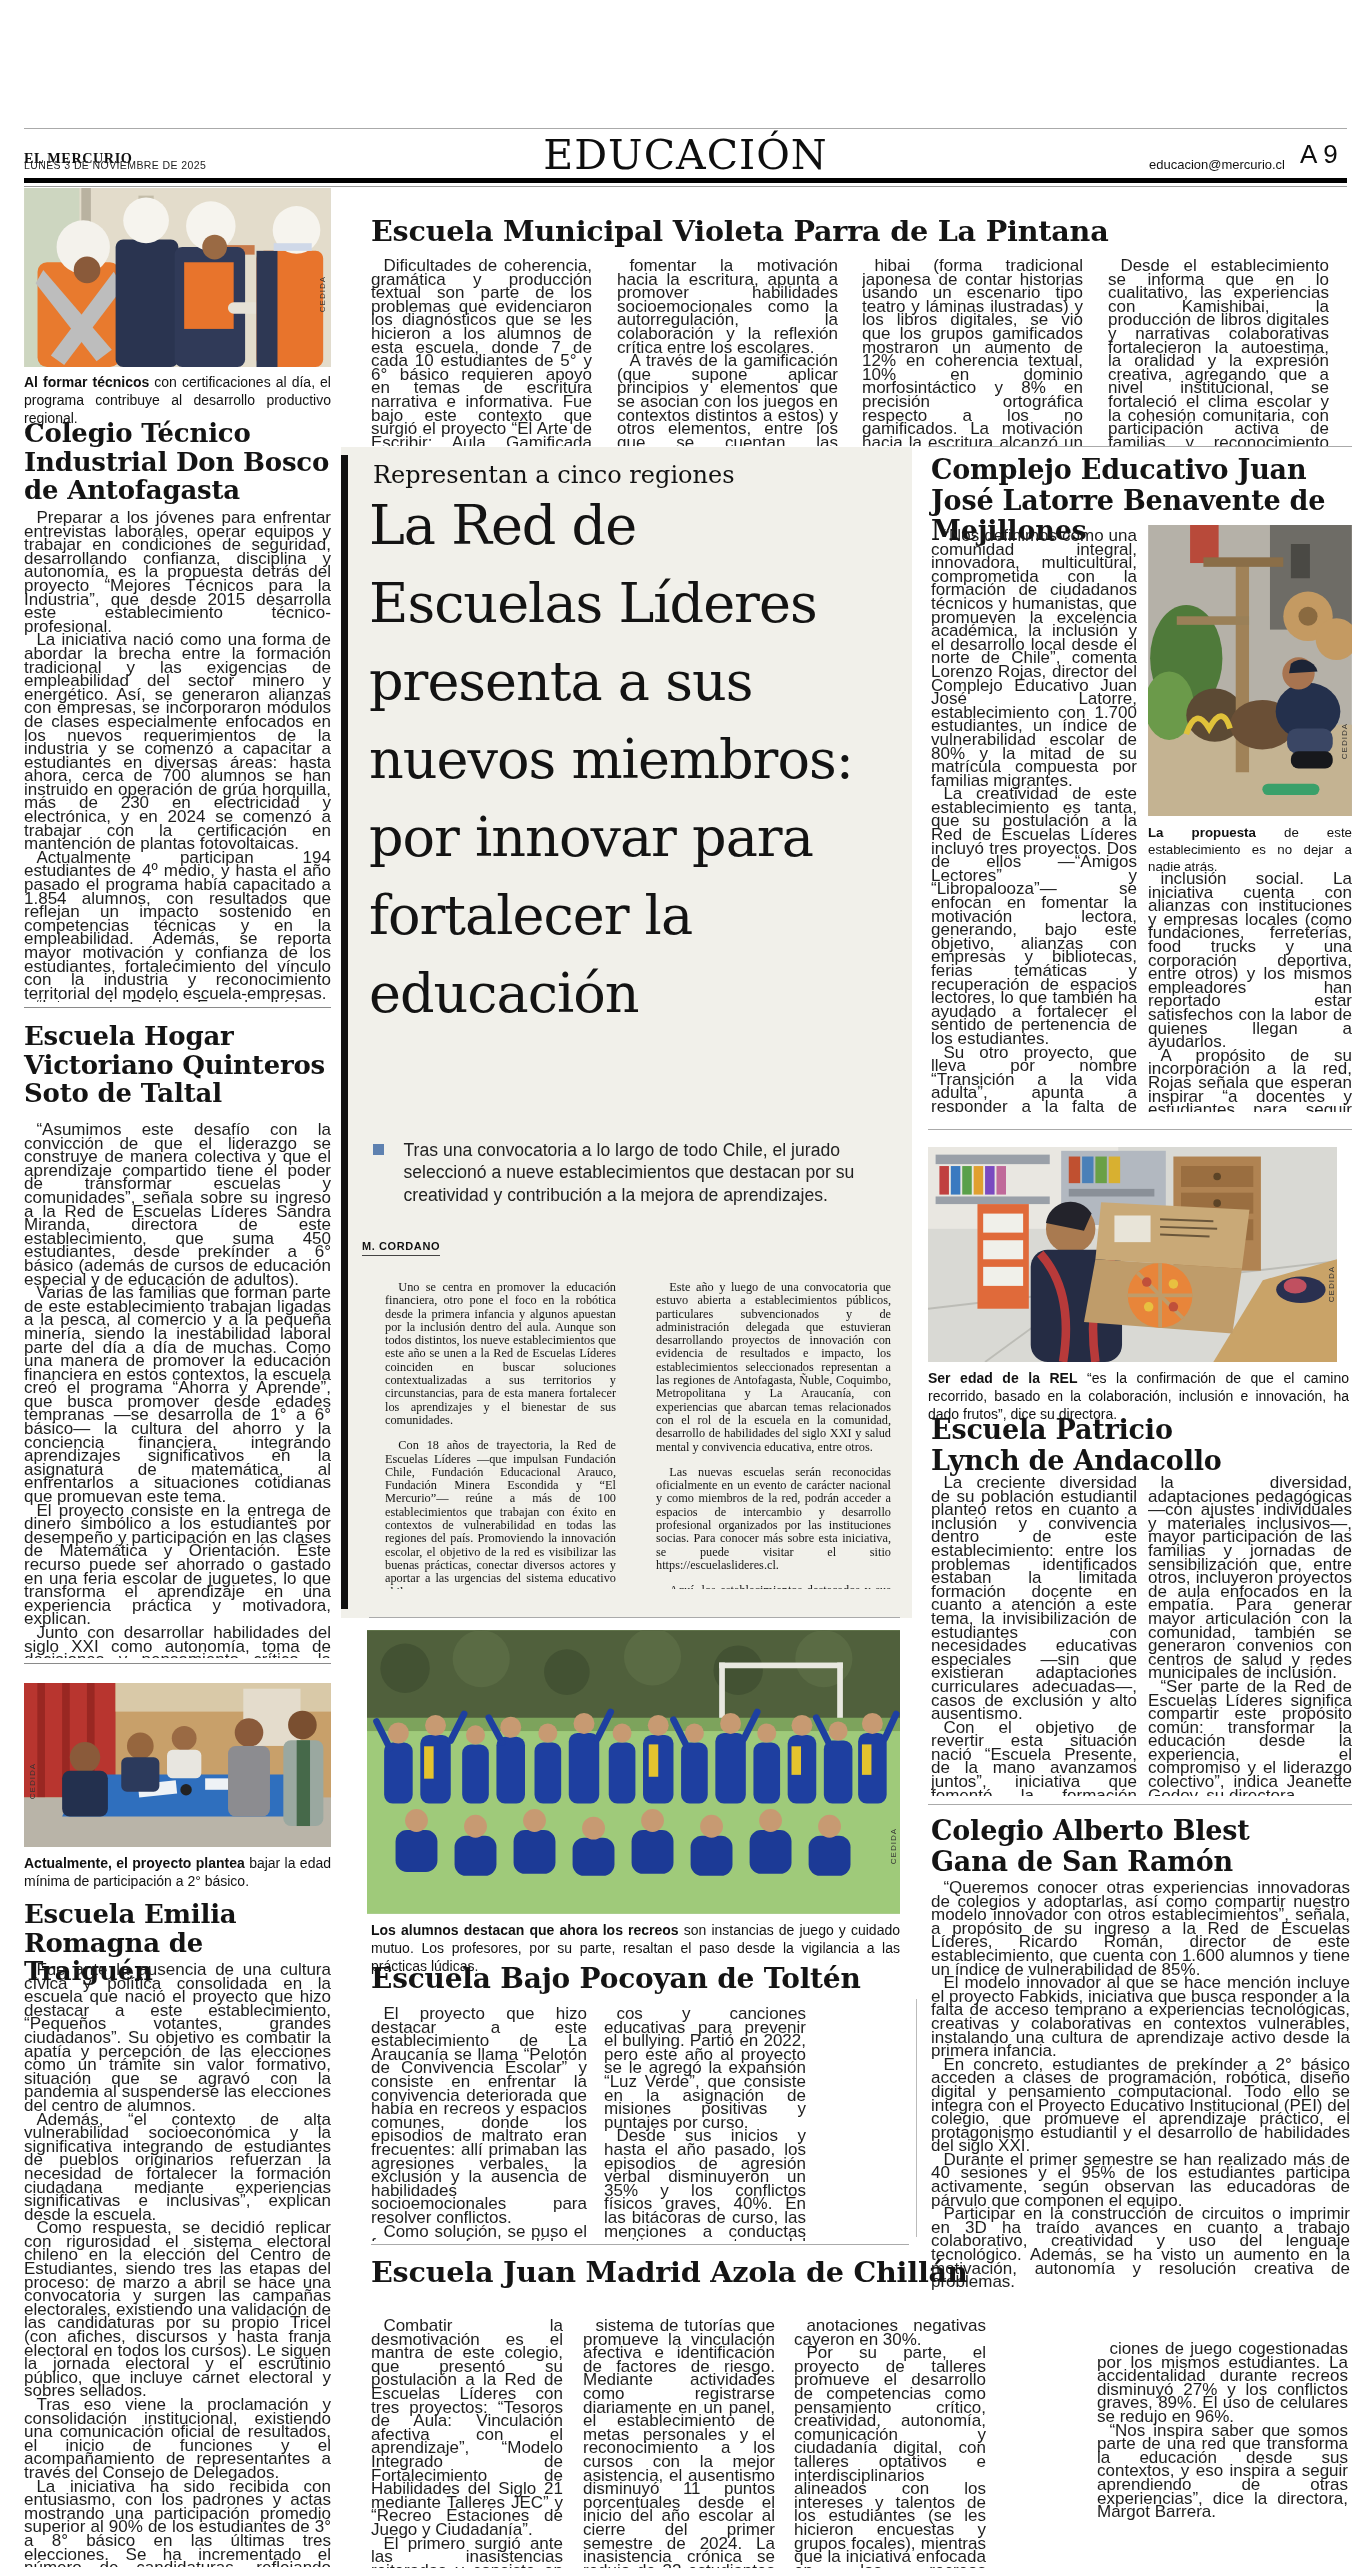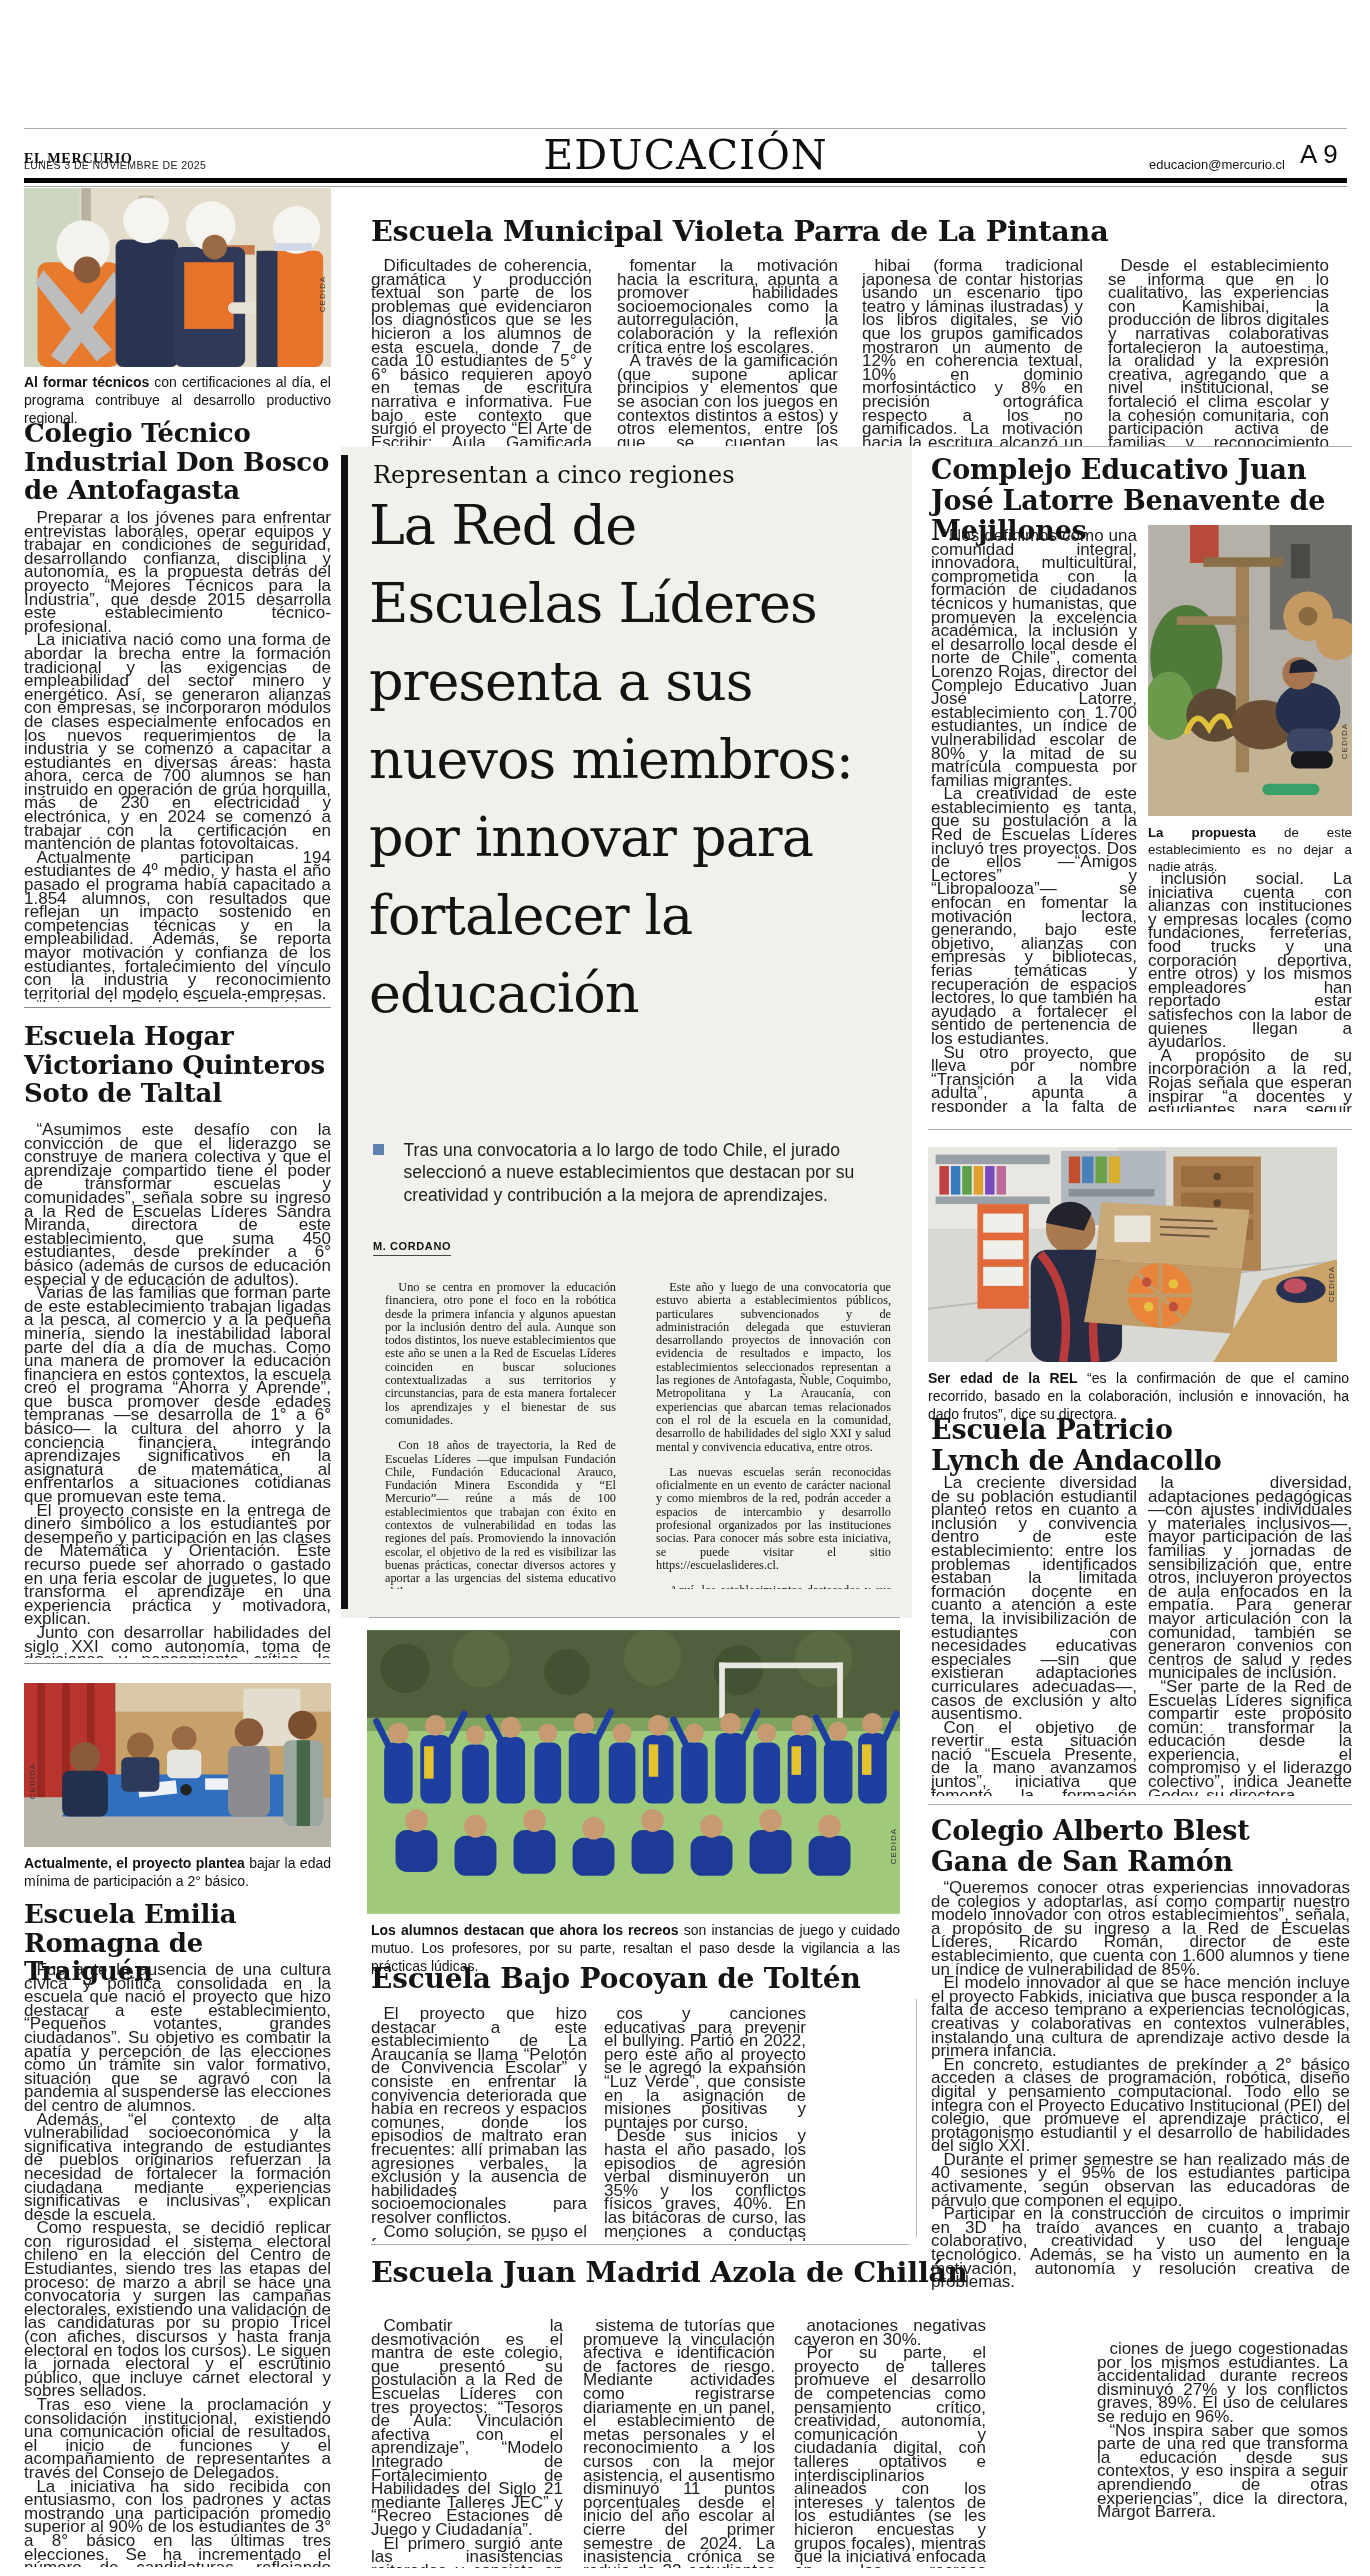--- a/index.html
+++ b/index.html
@@ -165,21 +165,21 @@
       <div>presenta a sus</div>
       <div>nuevos miembros:</div>
       <div>por innovar para</div>
       <div>fortalecer la</div>
       <div>educación</div>
     </div>
   <div class="abs" style="left:373px;top:1139px;width:531px">
     <span class="deck-bullet"></span>
     <div class="deck" style="padding-left:30.5px">Tras una convocatoria a lo largo de todo Chile, el jurado seleccionó a nueve establecimientos que destacan por su creatividad y contribución a la mejora de aprendizajes.</div>
   </div>
-  <div class="abs" style="left:373px;top:1236px">
+  <div class="abs" style="left:362px;top:1236px">
     <span class="byline">M. CORDANO</span>
   </div>
   <div class="abs body-serif" style="left:373px;top:1269px;width:255px;height:320px">
       <p class="para">Uno se centra en promover la educación financiera, otro pone el foco en la robótica desde la primera infancia y algunos apuestan por la inclusión dentro del aula. Aunque son todos distintos, los nueve establecimientos que este año se unen a la Red de Escuelas Líderes coinciden en buscar soluciones contextualizadas a sus territorios y circunstancias, para de esta manera fortalecer los aprendizajes y el bienestar de sus comunidades.</p>
       <p class="para">Con 18 años de trayectoria, la Red de Escuelas Líderes —que impulsan Fundación Chile, Fundación Educacional Arauco, Fundación Minera Escondida y “El Mercurio”— reúne a más de 100 establecimientos que trabajan con éxito en contextos de vulnerabilidad en todas las regiones del país. Promoviendo la innovación escolar, el objetivo de la red es visibilizar las buenas prácticas, conectar diversos actores y aportar a las urgencias del sistema educativo chileno.</p>
     </div>
   <div class="abs body-serif" style="left:644px;top:1269px;width:259px;height:320px">
       <p class="para">Este año y luego de una convocatoria que estuvo abierta a establecimientos públicos, particulares subvencionados y de administración delegada que estuvieran desarrollando proyectos de innovación con evidencia de resultados e impacto, los establecimientos seleccionados representan a las regiones de Antofagasta, Ñuble, Coquimbo, Metropolitana y La Araucanía, con experiencias que abarcan temas relacionados con el rol de la escuela en la comunidad, desarrollo de habilidades del siglo XXI y salud mental y convivencia educativa, entre otros.</p>
       <p class="para">Las nuevas escuelas serán reconocidas oficialmente en un evento de carácter nacional y como miembros de la red, podrán acceder a espacios de intercambio y desarrollo profesional organizados por las instituciones socias. Para conocer más sobre esta iniciativa, se puede visitar el sitio https://escuelaslideres.cl.</p>
       <p class="para">Aquí, los establecimientos destacados y sus diferentes propuestas.</p>

